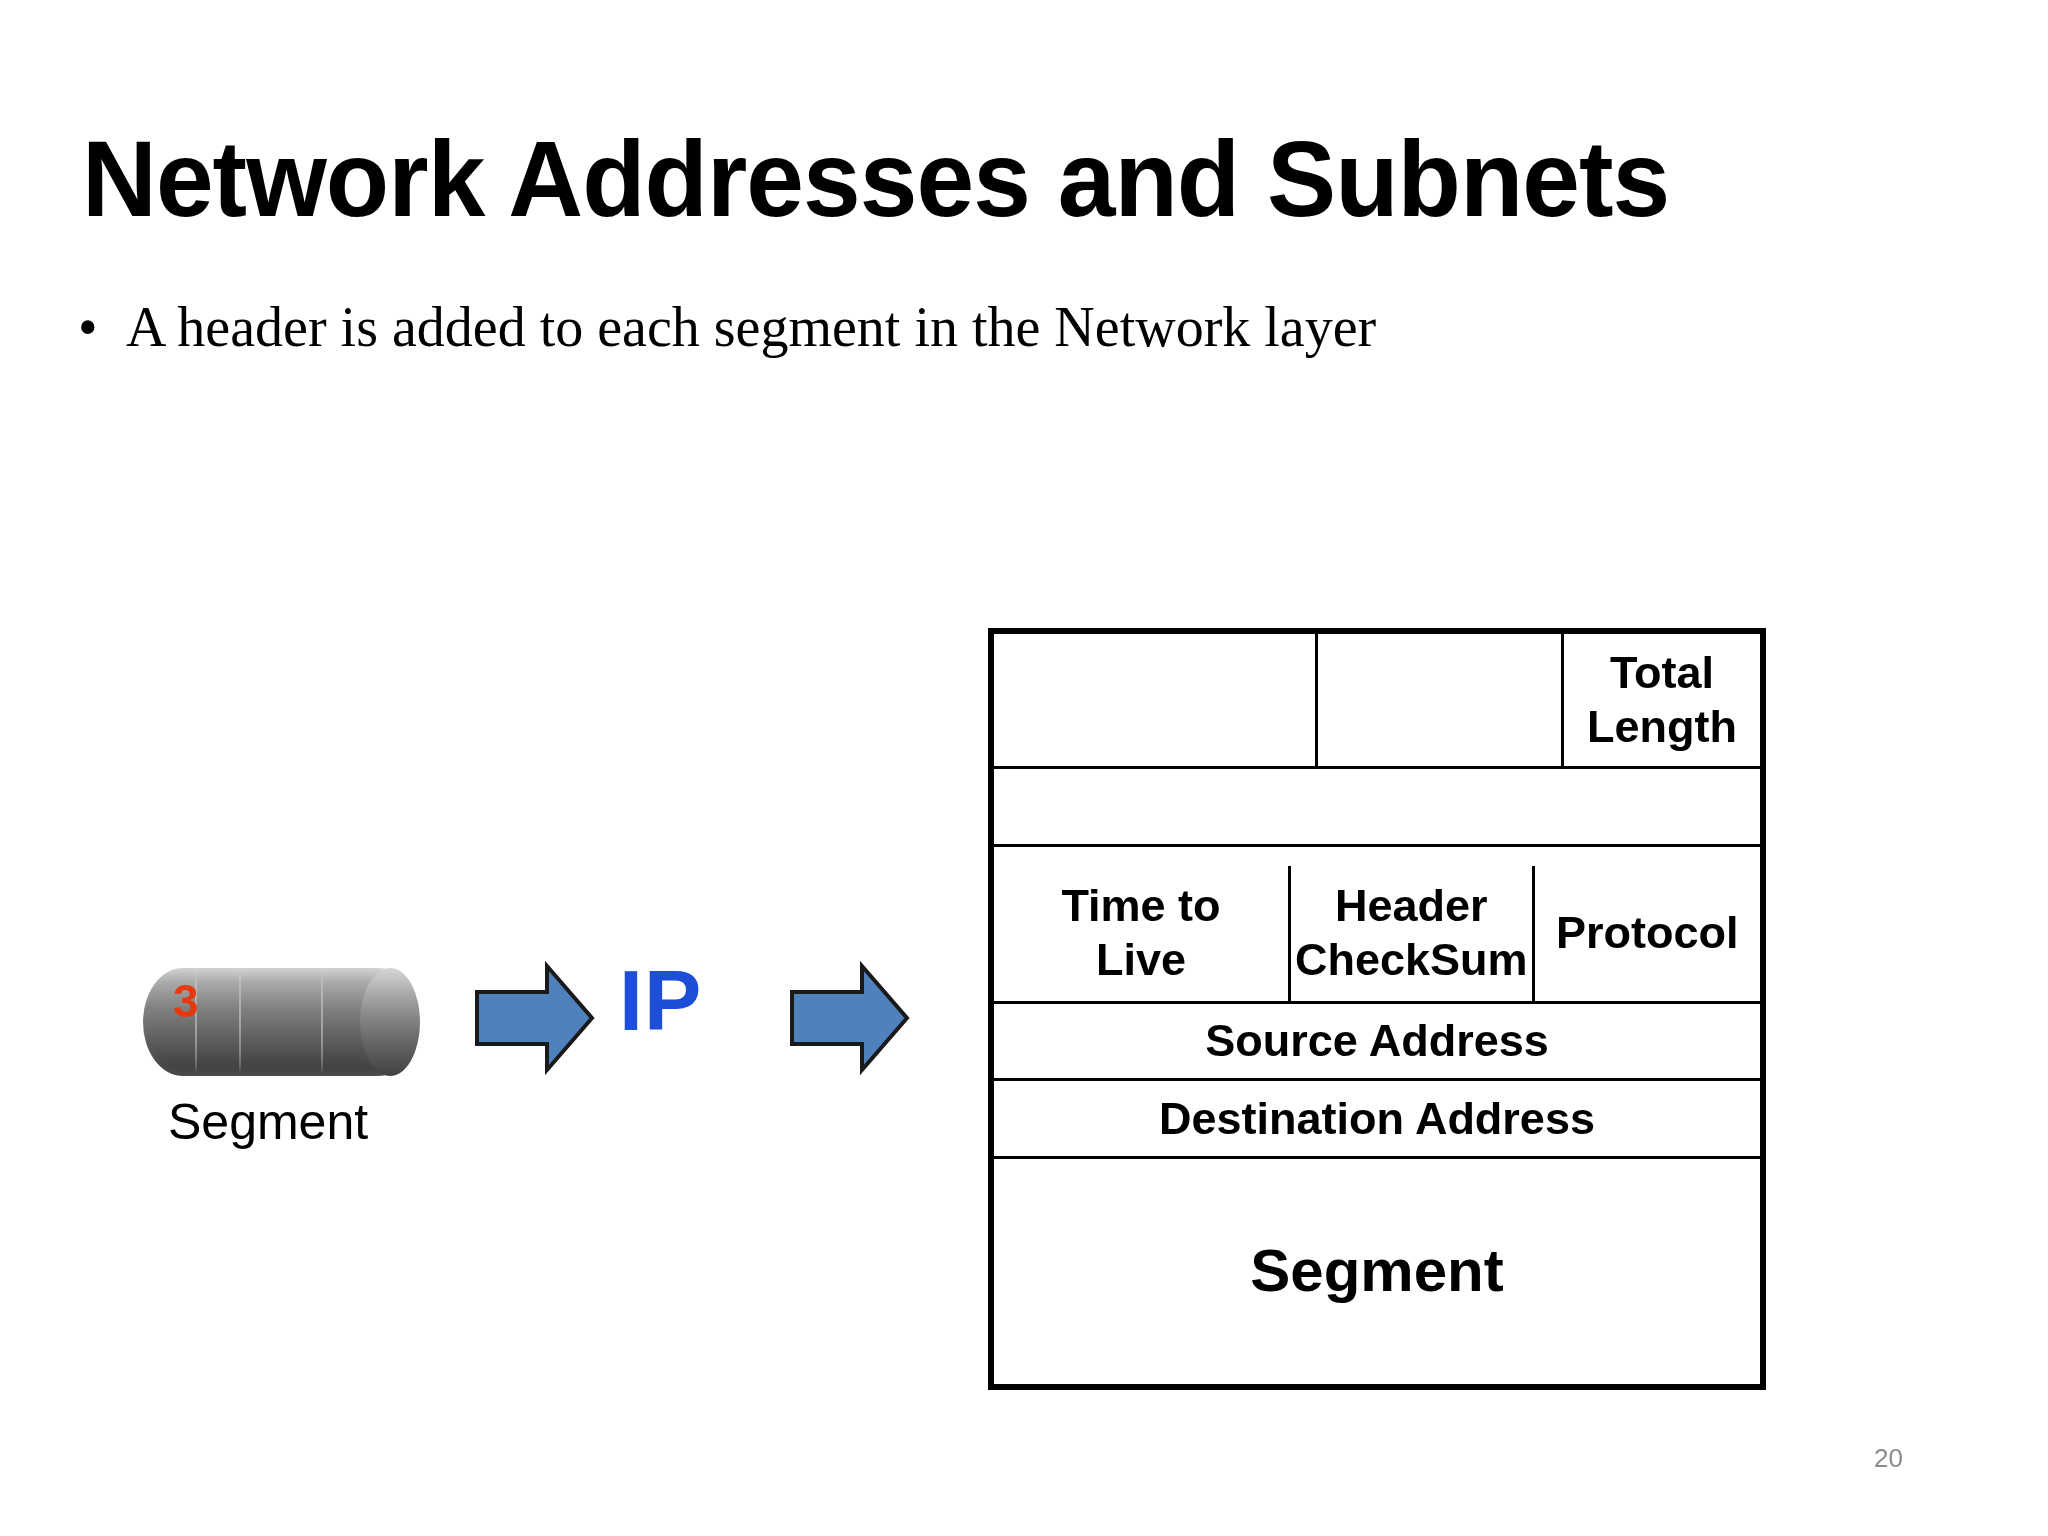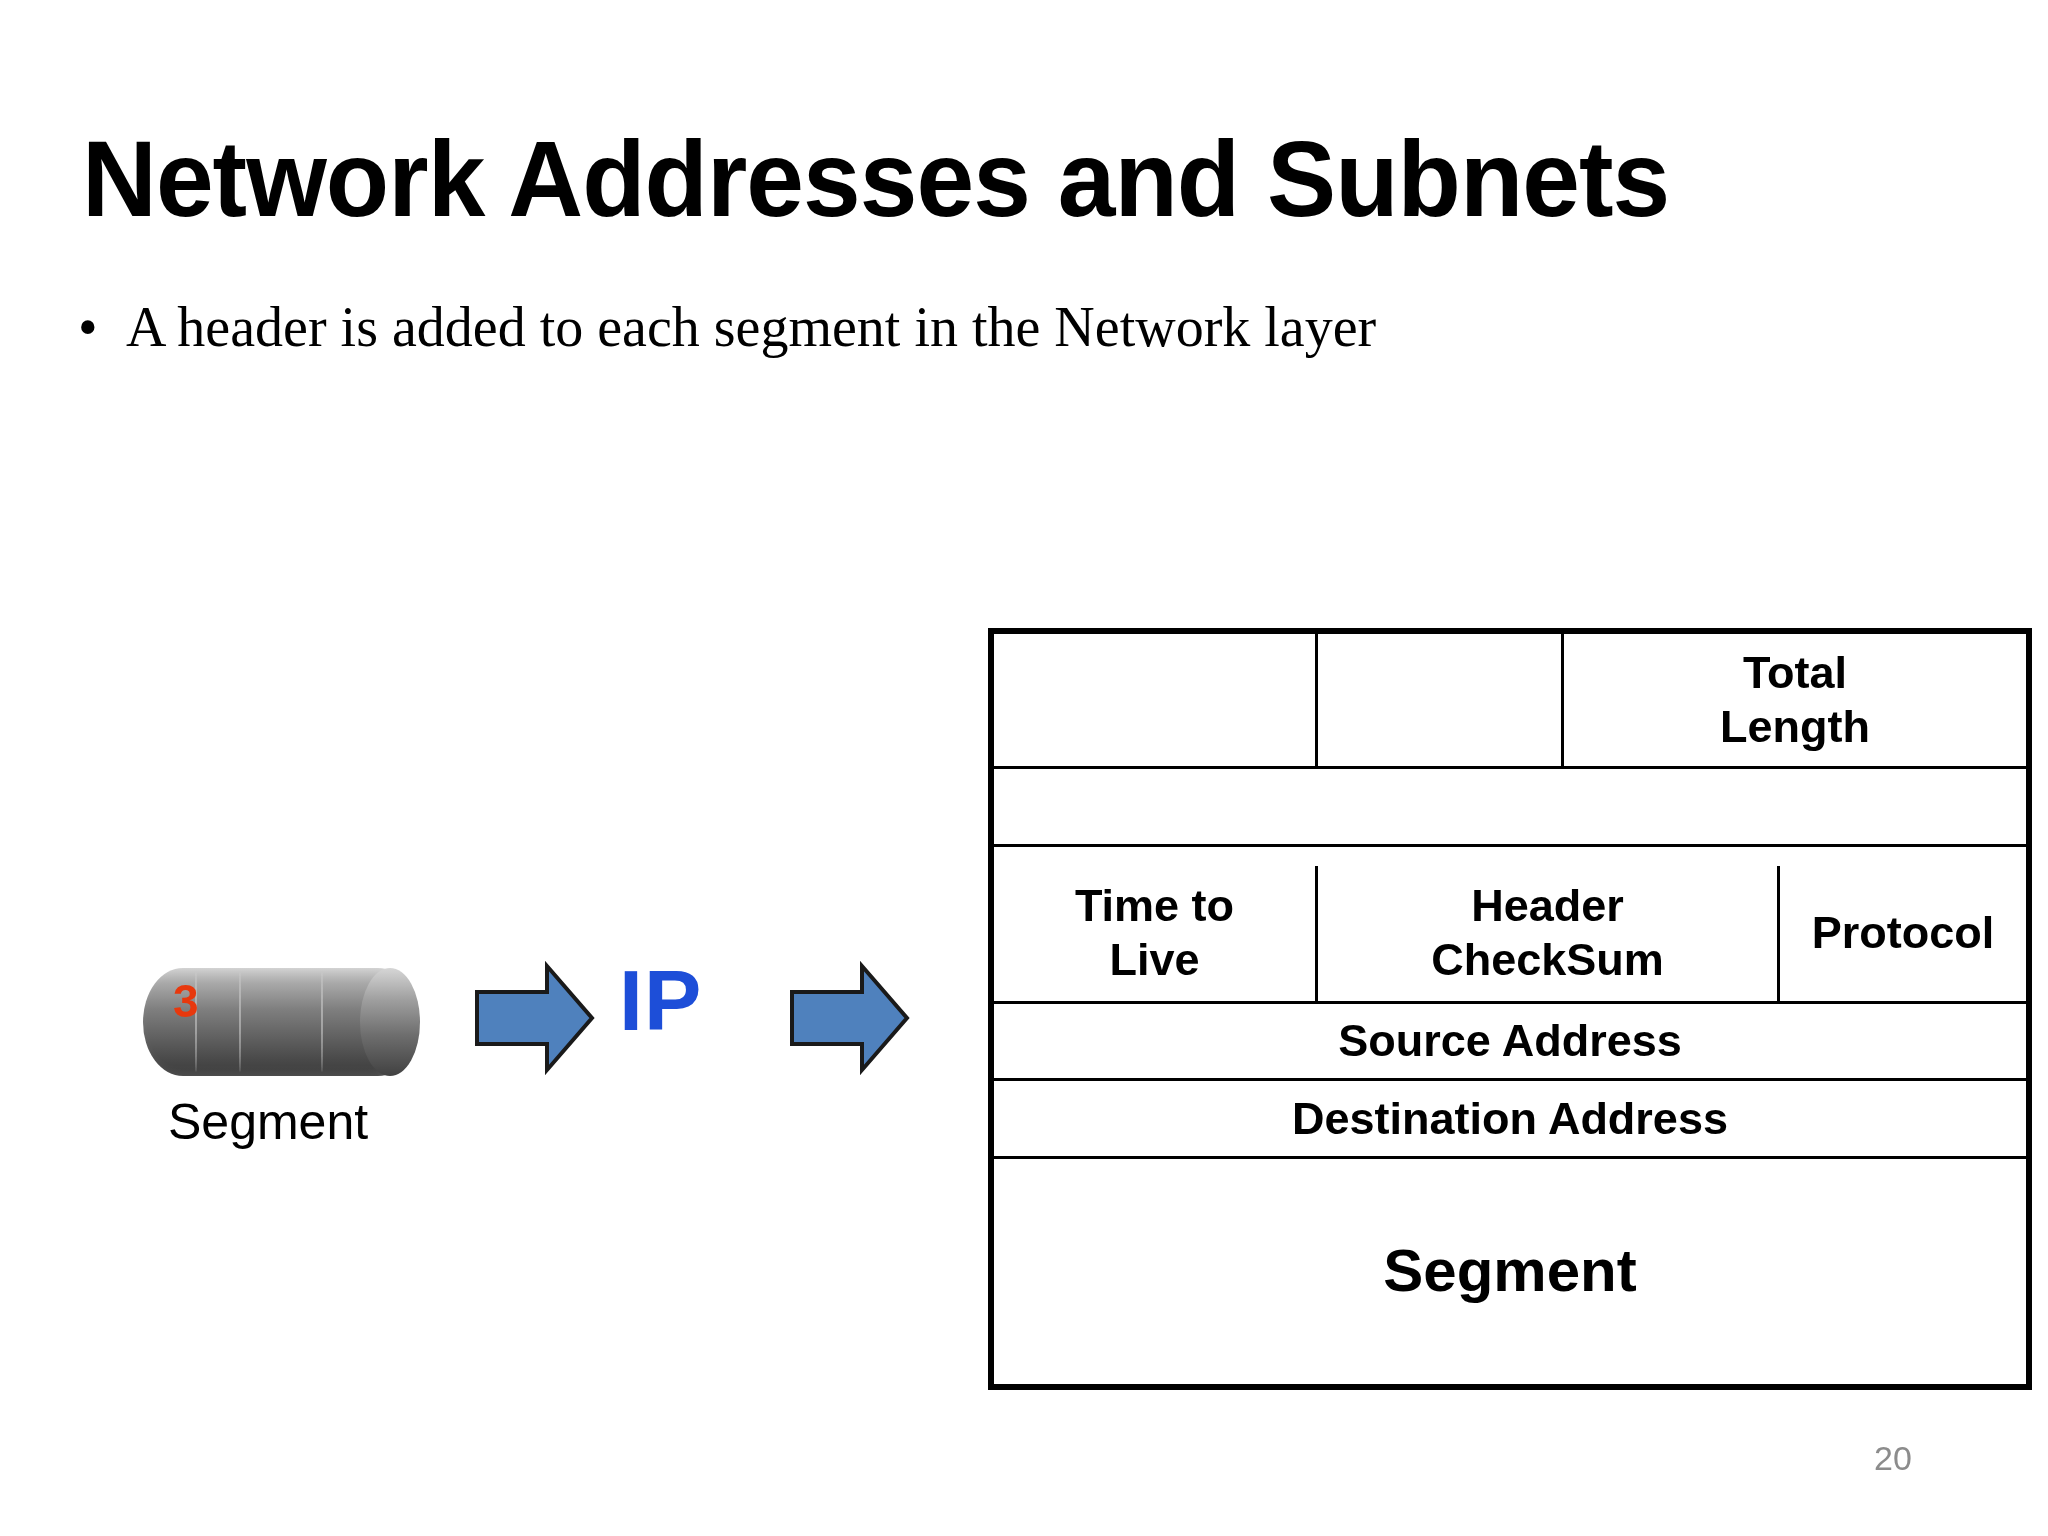--- a/index.html
+++ b/index.html
@@ -153,21 +153,21 @@
     line-height: 100px;
     color: #1d4ed8;
     letter-spacing: 1px;
   }
 
   
   .pkt-table {
     position: absolute;
     left: 988px;
     top: 628px;
-    width: 1044px;
+    width: 778px;
     height: 762px;
     border: 6px solid #000000;
     box-sizing: border-box;
     display: flex;
     flex-direction: column;
     background: #ffffff;
   }
   .pkt-row {
     display: flex;
     flex-direction: row;
@@ -209,21 +209,21 @@
     font-size: 60px;
     line-height: 70px;
   }
 
   
   .page-num {
     position: absolute;
     left: 1874px;
     top: 1436px;
     font-family: "Liberation Sans", sans-serif;
-    font-size: 34px;
+    font-size: 26px;
     line-height: 44px;
     color: #8C8C8C;
   }
 </style>
 </head>
 <body>
 
 <div class="slide">
 
   <div class="slide-title">Network Addresses and Subnets</div>

